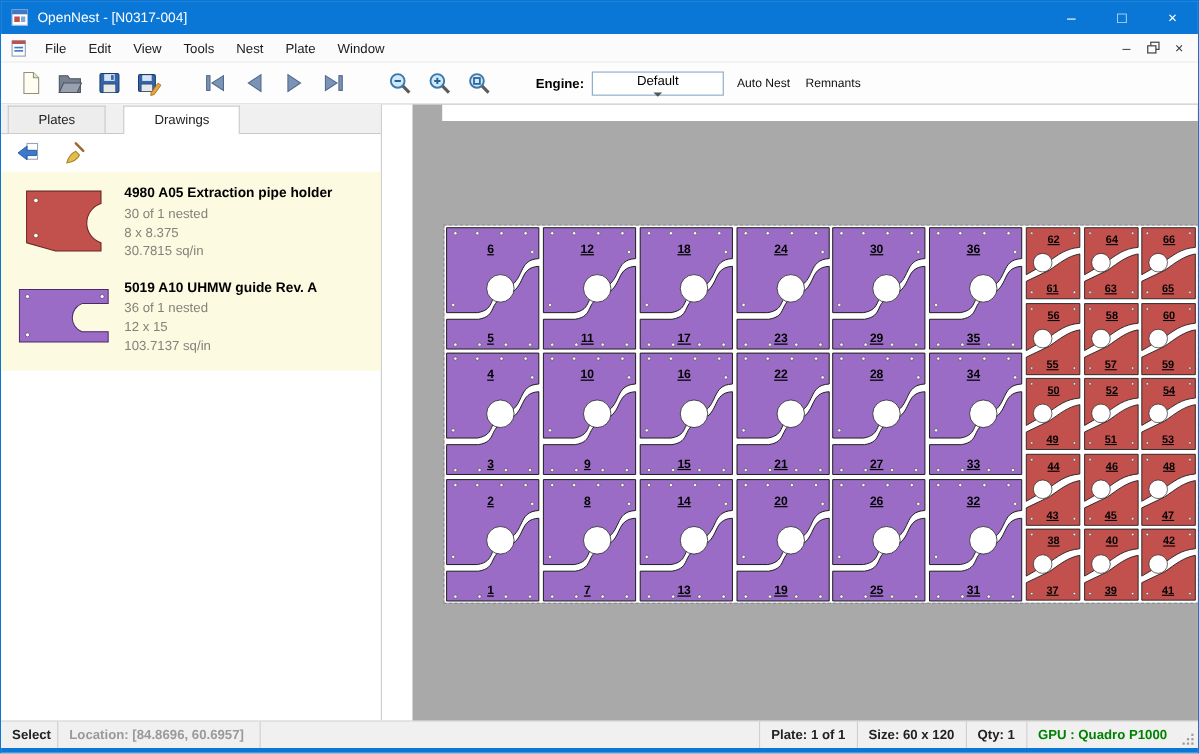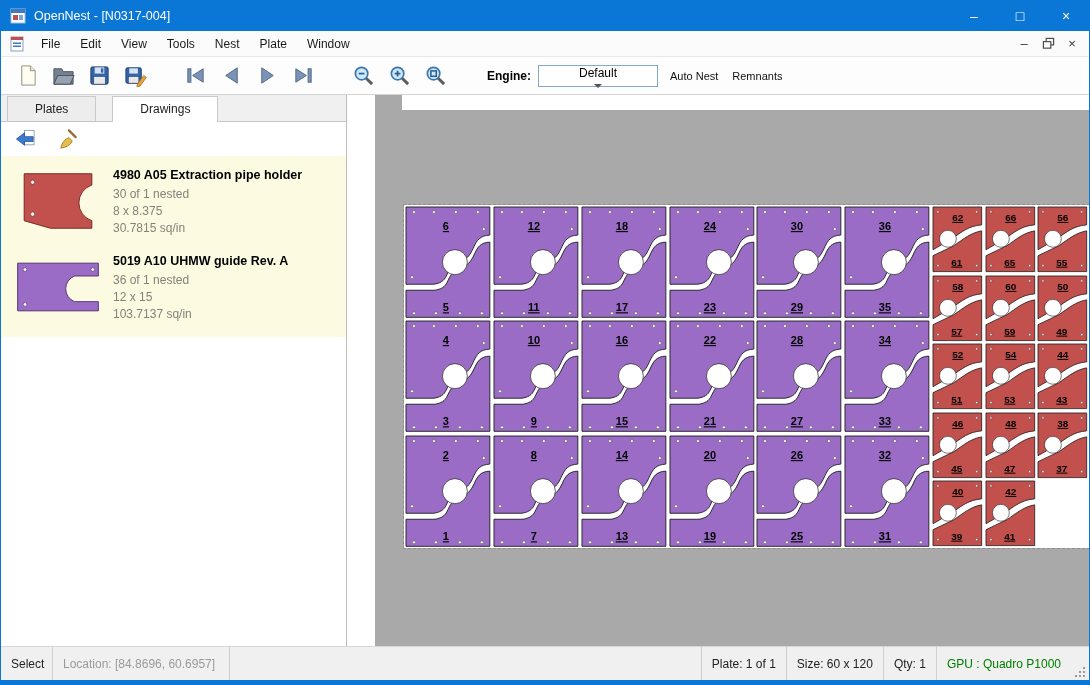--- a/index.html
+++ b/index.html
@@ -53,21 +53,21 @@
   
   .canvas { flex: 1; position: relative; background: #a9a9a9; overflow: hidden; }
   .canvas-strip { position: absolute; left: 27px; top: 0; right: 0; height: 15px; background: #fff; }
   .plate { position: absolute; left: 29px; top: 110px; width: 685px; height: 343px; background: #fff; outline: 1px dashed #8f8f8f; display: flex; }
   .purple-grid { width: 527px; display: grid; grid-template-columns: repeat(6, 1fr); grid-template-rows: repeat(3, 1fr); }
   .red-grid { width: 158px; display: grid; grid-template-columns: repeat(3, 1fr); grid-template-rows: repeat(5, 1fr); }
   .ncell { overflow: hidden; }
   .ncell svg { display: block; width: 100%; height: 100%; }
 
   
-  .statusbar { height: 34px; background: #f0f0f0; border-top: 1px solid #d6d6d6; display: flex; align-items: stretch; font-size: 12px; color: #222; flex: none; }
+  .statusbar { height: 25px; background: #f0f0f0; border-top: 1px solid #d6d6d6; display: flex; align-items: stretch; font-size: 12px; color: #222; flex: none; font-weight: bold; }
   .sb-cell { display: flex; align-items: center; padding: 0 10px; white-space: nowrap; }
   .sb-mode { width: 52px; border-right: 1px solid #cfcfcf; }
   .sb-location { color: #9a9a9a; border-right: 1px solid #cfcfcf; padding-right: 14px; }
   .sb-spacer { flex: 1; }
   .sb-right { border-left: 1px solid #cfcfcf; }
   .sb-grip { width: 18px; display: flex; align-items: flex-end; justify-content: flex-end; padding: 2px 3px; }
   .sb-grip svg { width: 12px; height: 12px; }
   .bottom-frame { height: 4px; background: #0a77d6; flex: none; }
 </style>
 </head>
@@ -624,20 +624,33 @@
             </div>
             <div class="ncell">
               <svg viewBox="0 0 53 69" preserveAspectRatio="none">
                 <path d="M2 2H51V20C38 21 31 27 21 34L2 45Z" fill="#c2514e" stroke="#1c1c1c" stroke-width="0.8"></path>
                 <path d="M51 26C40 28 33 34 23 41L2 51V67H51Z" fill="#c2514e" stroke="#1c1c1c" stroke-width="0.8"></path>
                 <circle cx="17" cy="34" r="8.5" fill="#fff" stroke="#1c1c1c" stroke-width="0.6"></circle>
                 <circle cx="7" cy="7" r="1.1" fill="#fff" stroke="#444" stroke-width="0.5"></circle>
                 <circle cx="46" cy="7" r="1.1" fill="#fff" stroke="#444" stroke-width="0.5"></circle>
                 <circle cx="46" cy="61" r="1.1" fill="#fff" stroke="#444" stroke-width="0.5"></circle>
                 <circle cx="7" cy="61" r="1.1" fill="#fff" stroke="#444" stroke-width="0.5"></circle>
+                <text x="27" y="16" text-anchor="middle" font-size="10" font-weight="bold" fill="#000" style="text-decoration:underline">64</text>
+                <text x="26" y="61" text-anchor="middle" font-size="10" font-weight="bold" fill="#000" style="text-decoration:underline">63</text>
+              </svg>
+            </div>
+            <div class="ncell">
+              <svg viewBox="0 0 53 69" preserveAspectRatio="none">
+                <path d="M2 2H51V20C38 21 31 27 21 34L2 45Z" fill="#c2514e" stroke="#1c1c1c" stroke-width="0.8"></path>
+                <path d="M51 26C40 28 33 34 23 41L2 51V67H51Z" fill="#c2514e" stroke="#1c1c1c" stroke-width="0.8"></path>
+                <circle cx="17" cy="34" r="8.5" fill="#fff" stroke="#1c1c1c" stroke-width="0.6"></circle>
+                <circle cx="7" cy="7" r="1.1" fill="#fff" stroke="#444" stroke-width="0.5"></circle>
+                <circle cx="46" cy="7" r="1.1" fill="#fff" stroke="#444" stroke-width="0.5"></circle>
+                <circle cx="46" cy="61" r="1.1" fill="#fff" stroke="#444" stroke-width="0.5"></circle>
+                <circle cx="7" cy="61" r="1.1" fill="#fff" stroke="#444" stroke-width="0.5"></circle>
                 <text x="27" y="16" text-anchor="middle" font-size="10" font-weight="bold" fill="#000" style="text-decoration:underline">66</text>
                 <text x="26" y="61" text-anchor="middle" font-size="10" font-weight="bold" fill="#000" style="text-decoration:underline">65</text>
               </svg>
             </div>
             <div class="ncell">
               <svg viewBox="0 0 53 69" preserveAspectRatio="none">
                 <path d="M2 2H51V20C38 21 31 27 21 34L2 45Z" fill="#c2514e" stroke="#1c1c1c" stroke-width="0.8"></path>
                 <path d="M51 26C40 28 33 34 23 41L2 51V67H51Z" fill="#c2514e" stroke="#1c1c1c" stroke-width="0.8"></path>
                 <circle cx="17" cy="34" r="8.5" fill="#fff" stroke="#1c1c1c" stroke-width="0.6"></circle>
                 <circle cx="7" cy="7" r="1.1" fill="#fff" stroke="#444" stroke-width="0.5"></circle>

